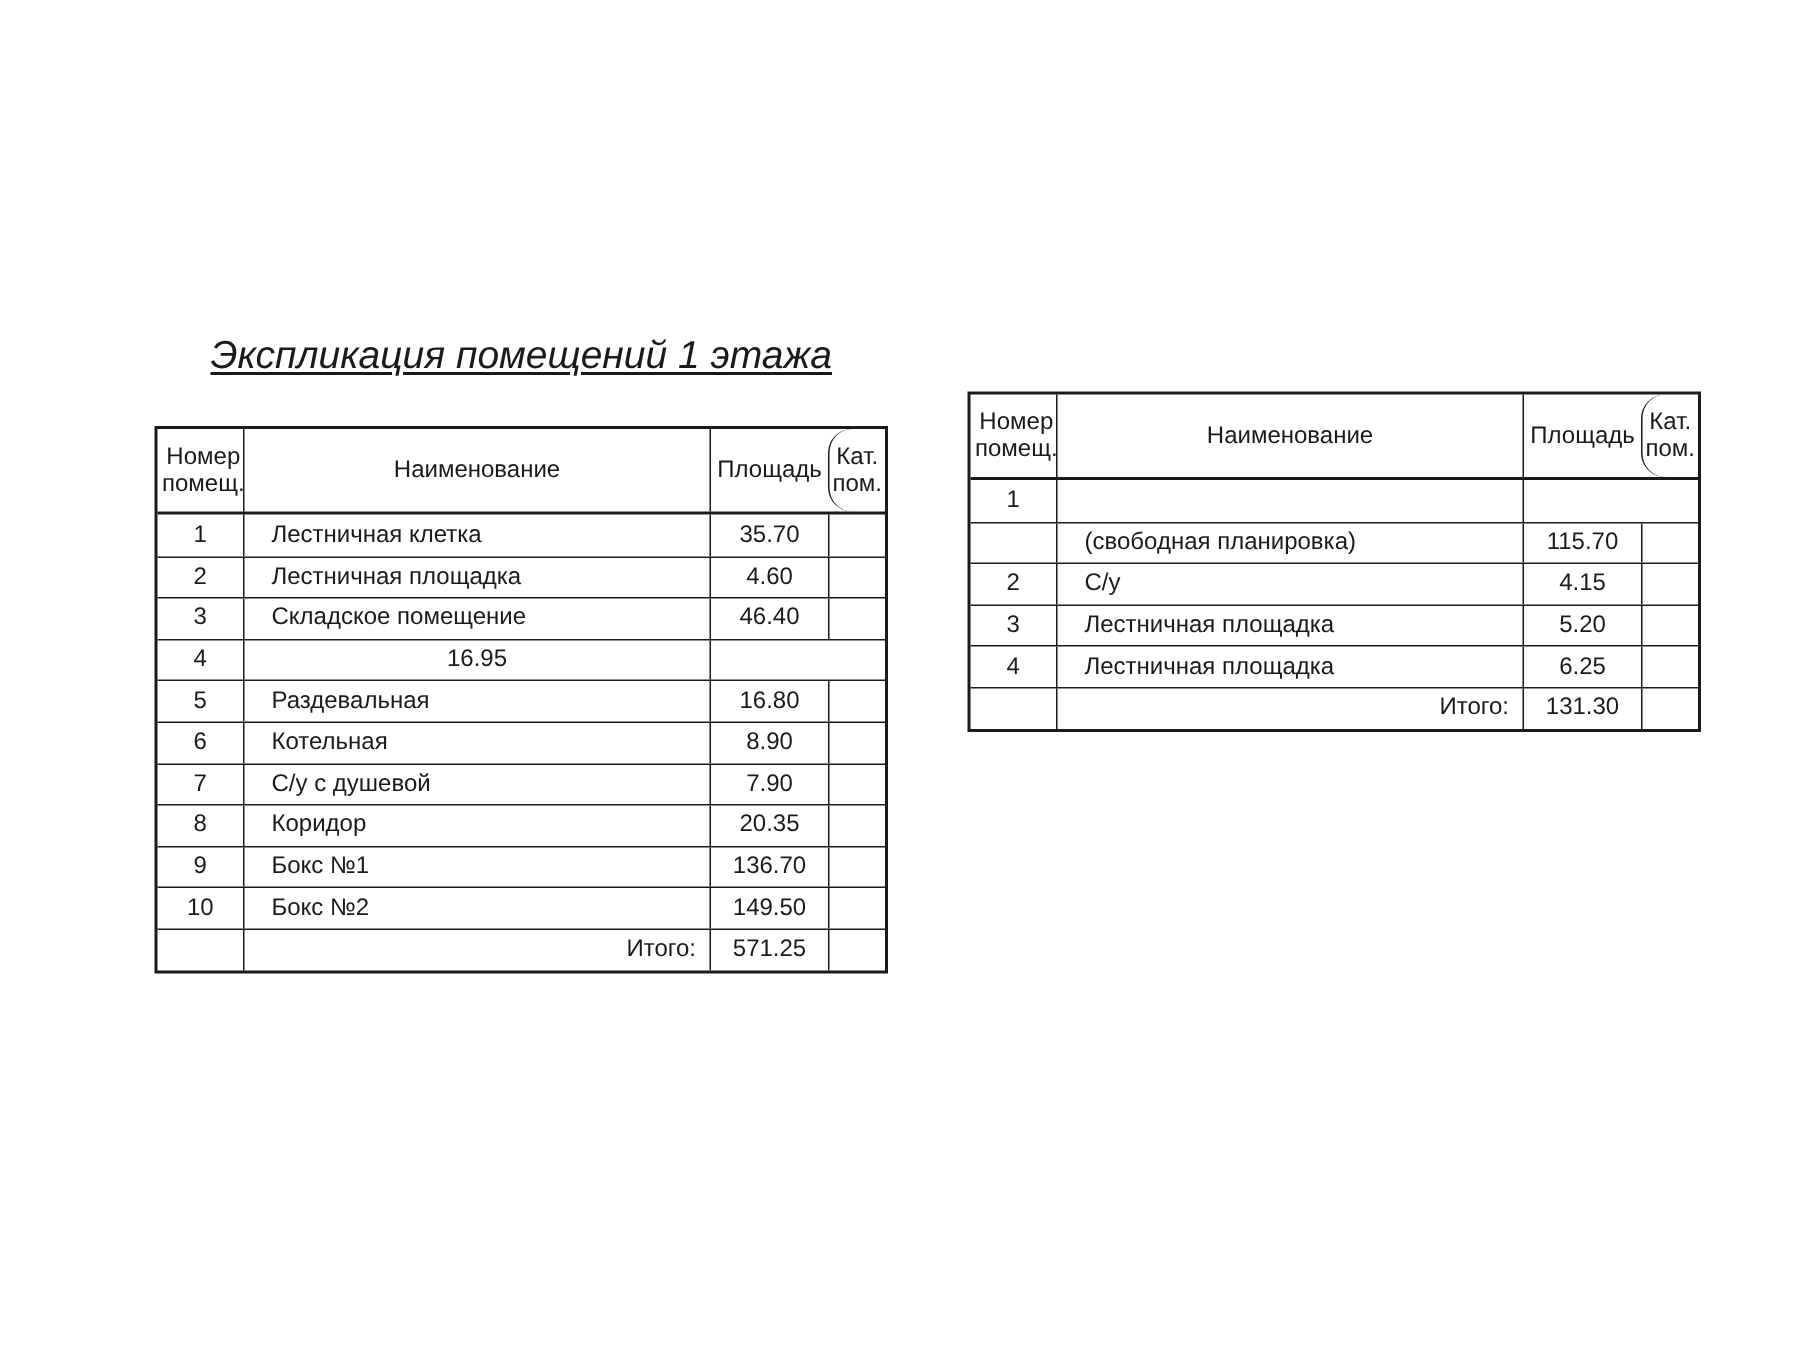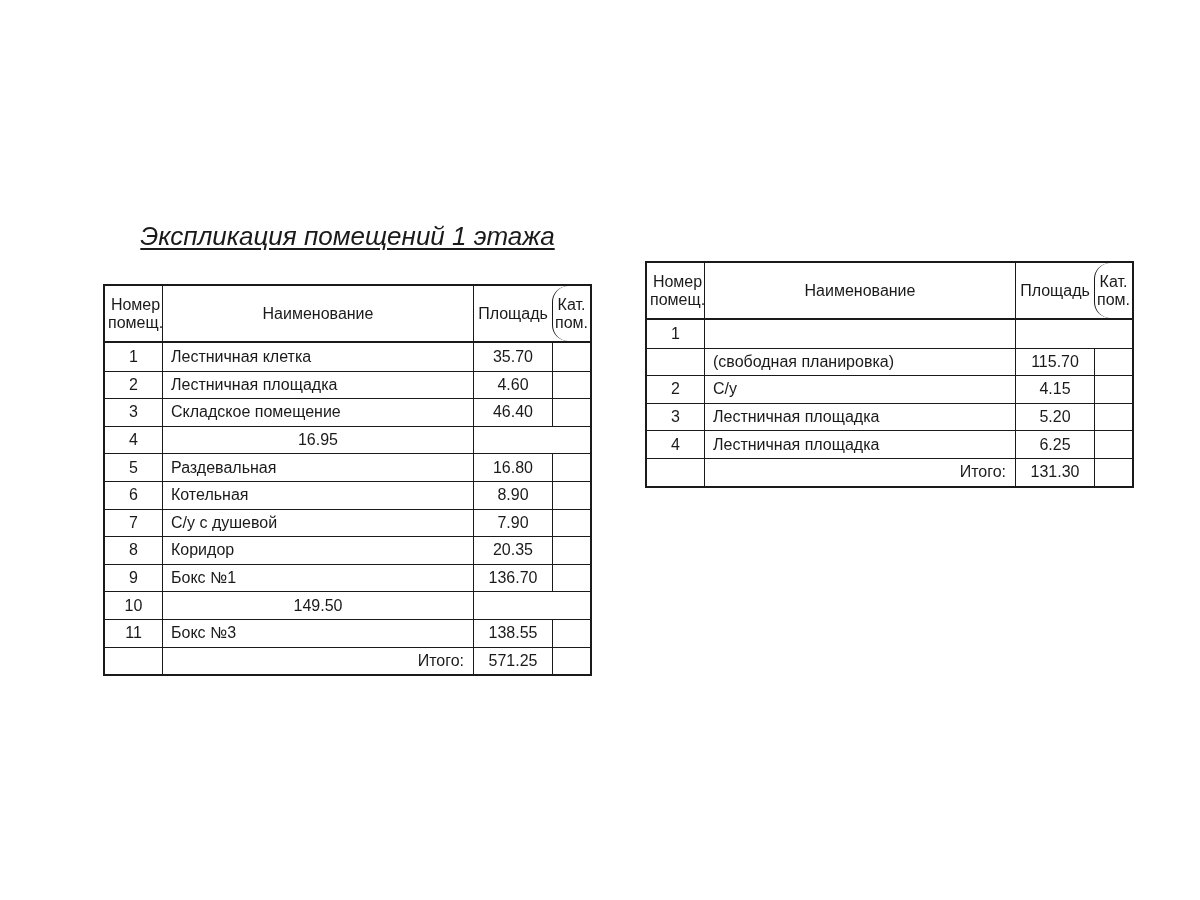--- a/index.html
+++ b/index.html
@@ -43,21 +43,21 @@
     justify-content: center;
     font-size: 16px;
     line-height: 18px;
     overflow: hidden;
   }
   .c:not(:first-child) { border-left: 1px solid var(--ink, #1a1a1a); }
   .thead .c { text-align: center; }
   .th-num { justify-content: flex-start; text-align: left; padding-left: 3px; }
   .th-area { letter-spacing: 0; }
   .th-cat { padding: 0 1px; border-radius: 16px; }
-  .cell-name { justify-content: flex-start; padding-left: 8px; }
+  .cell-name { justify-content: flex-start; padding-left: 18px; }
   .trow.total .cell-name { justify-content: flex-end; padding-left: 16px; padding-right: 9px; }
 </style>
 </head>
 <body style="--ink: #1a1a1a; background: rgb(255, 255, 255);">
 
 <section class="sheet-section sec-floor1">
   <h2 class="tbl-title">Экспликация помещений 1 этажа</h2>
   <div class="tbl">
     <div class="thead">
       <div class="c th-num">Номер помещ.</div>
@@ -114,27 +114,22 @@
           <div class="c cell-cat"></div>
         </div>
         <div class="trow">
           <div class="c cell-num">9</div>
           <div class="c cell-name">Бокс №1</div>
           <div class="c cell-area">136.70</div>
           <div class="c cell-cat"></div>
         </div>
         <div class="trow">
           <div class="c cell-num">10</div>
+          <div class="c cell-name">Бокс №2</div>
           <div class="c cell-area">149.50</div>
-          <div class="c cell-cat"></div>
-        </div>
-        <div class="trow">
-          <div class="c cell-num">11</div>
-          <div class="c cell-name">Бокс №3</div>
-          <div class="c cell-area">138.55</div>
           <div class="c cell-cat"></div>
         </div>
         <div class="trow total">
           <div class="c cell-num"></div>
           <div class="c cell-name">Итого:</div>
           <div class="c cell-area">571.25</div>
           <div class="c cell-cat"></div>
         </div>
       </div>
   </div>

